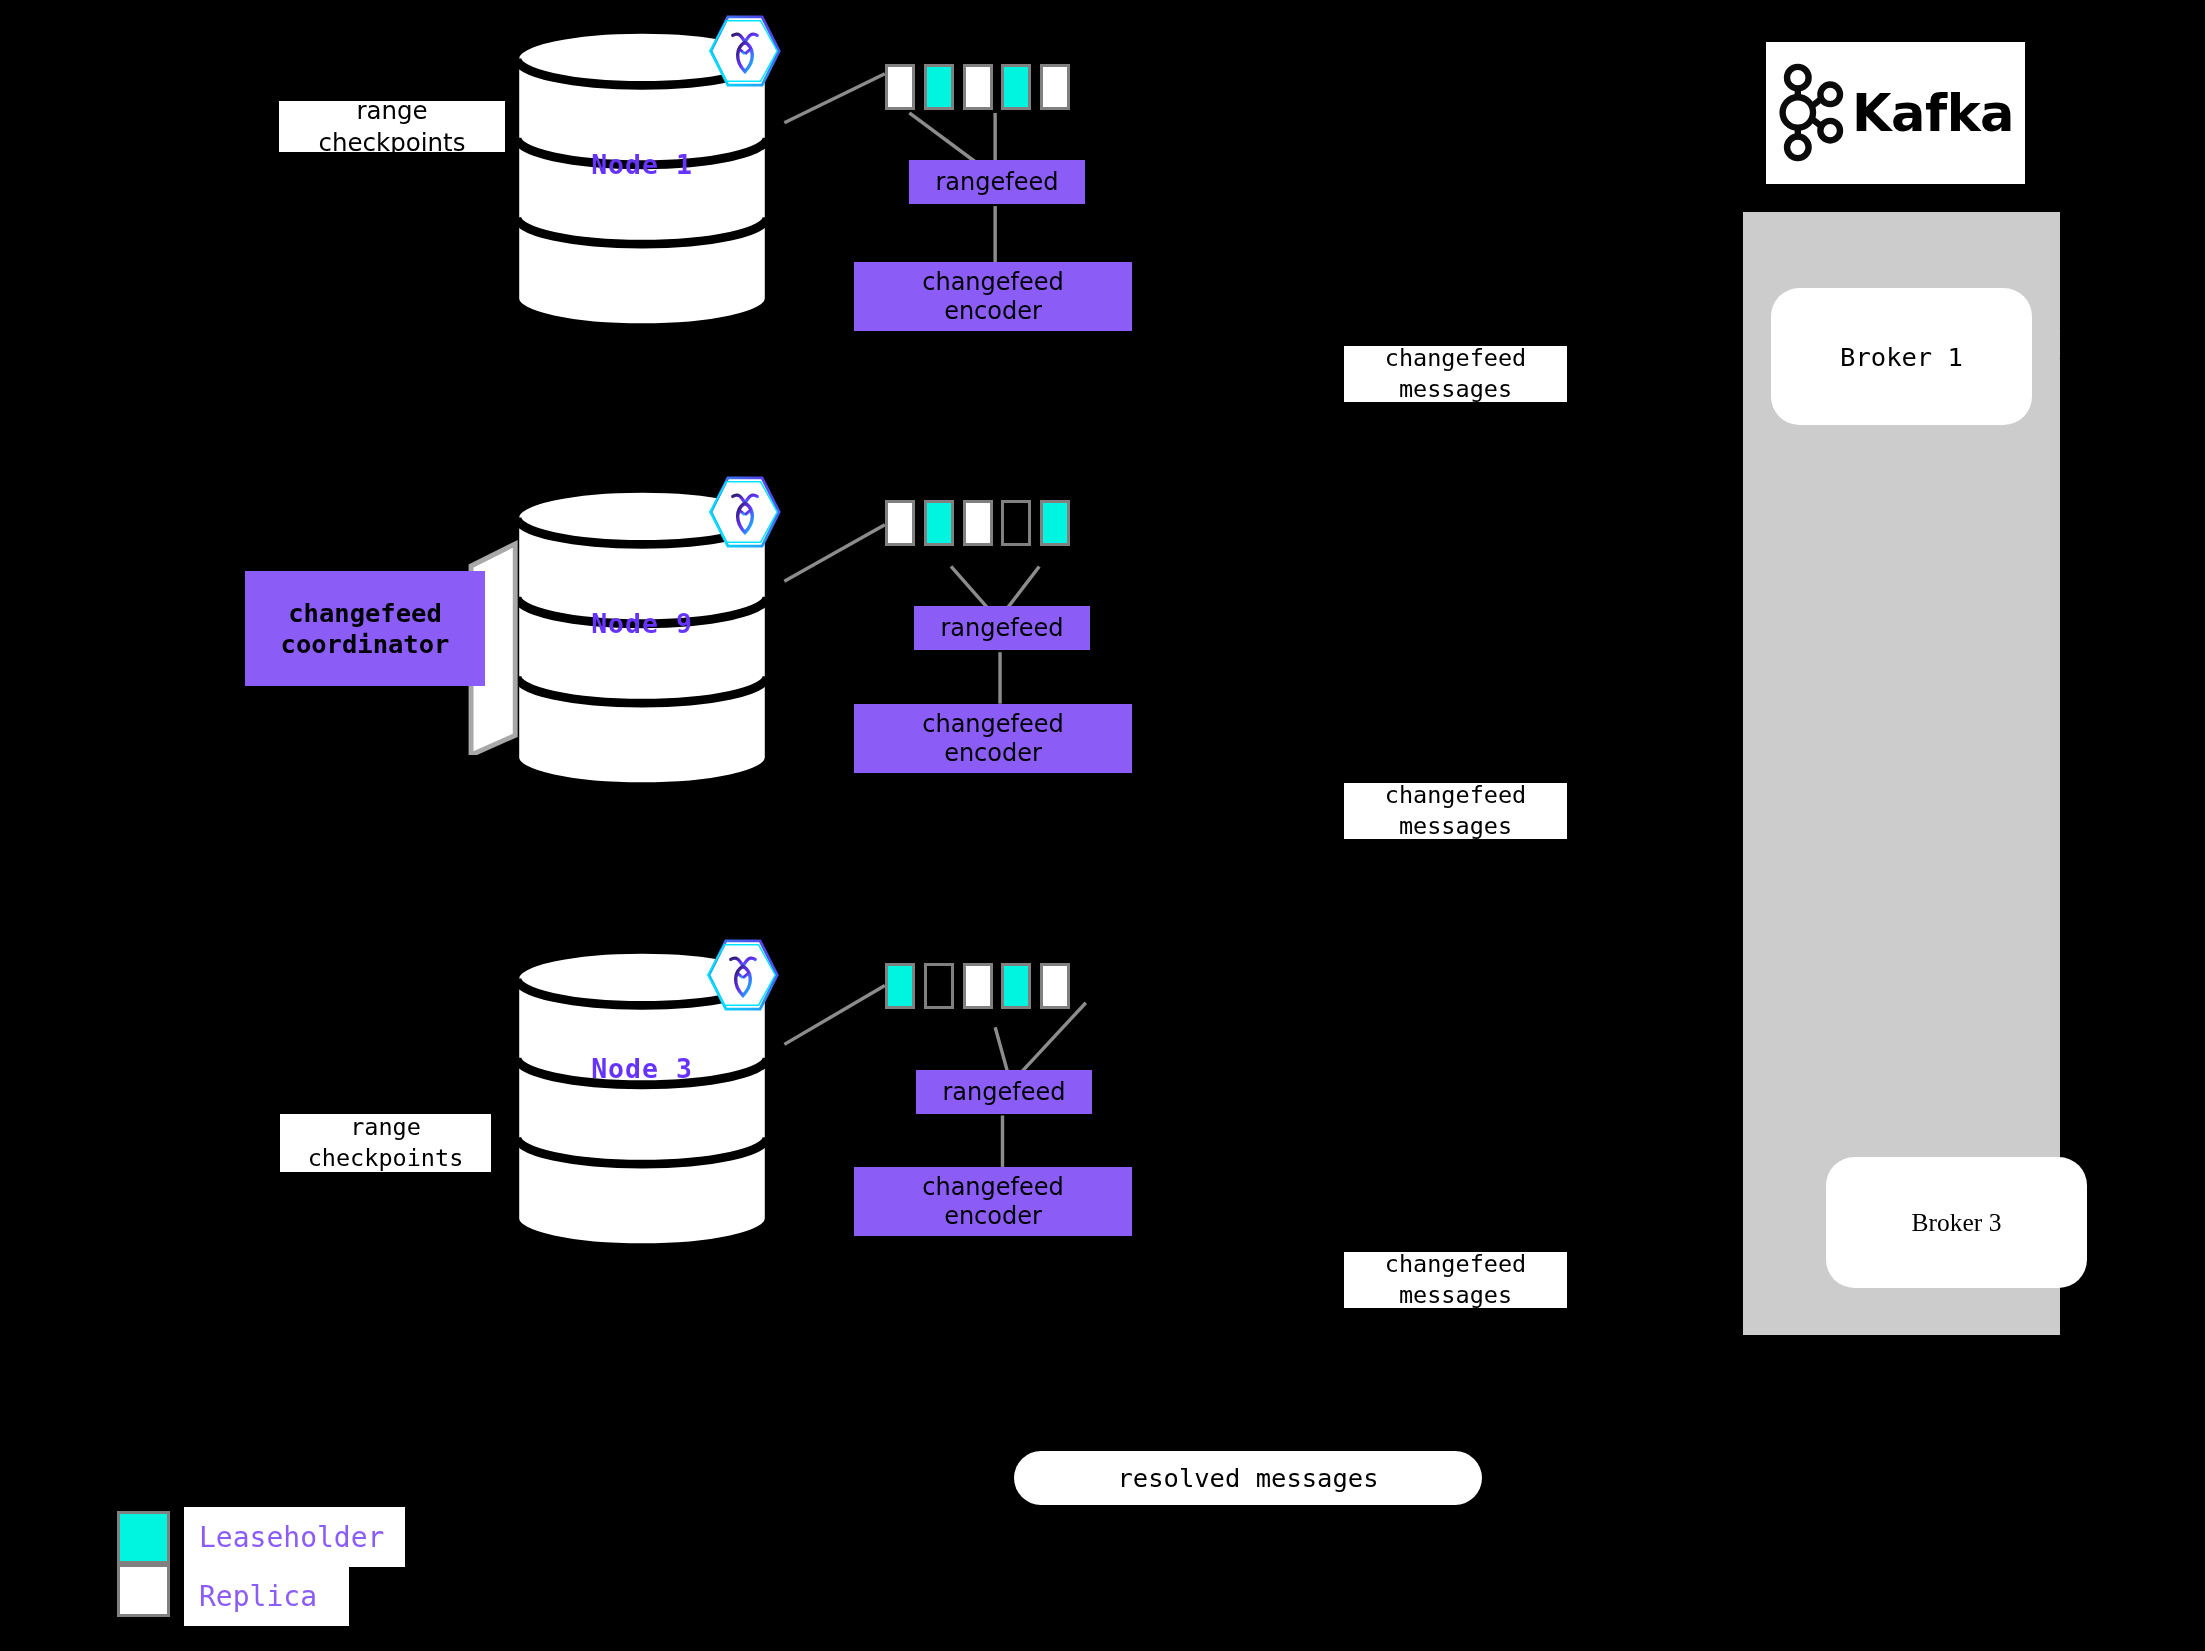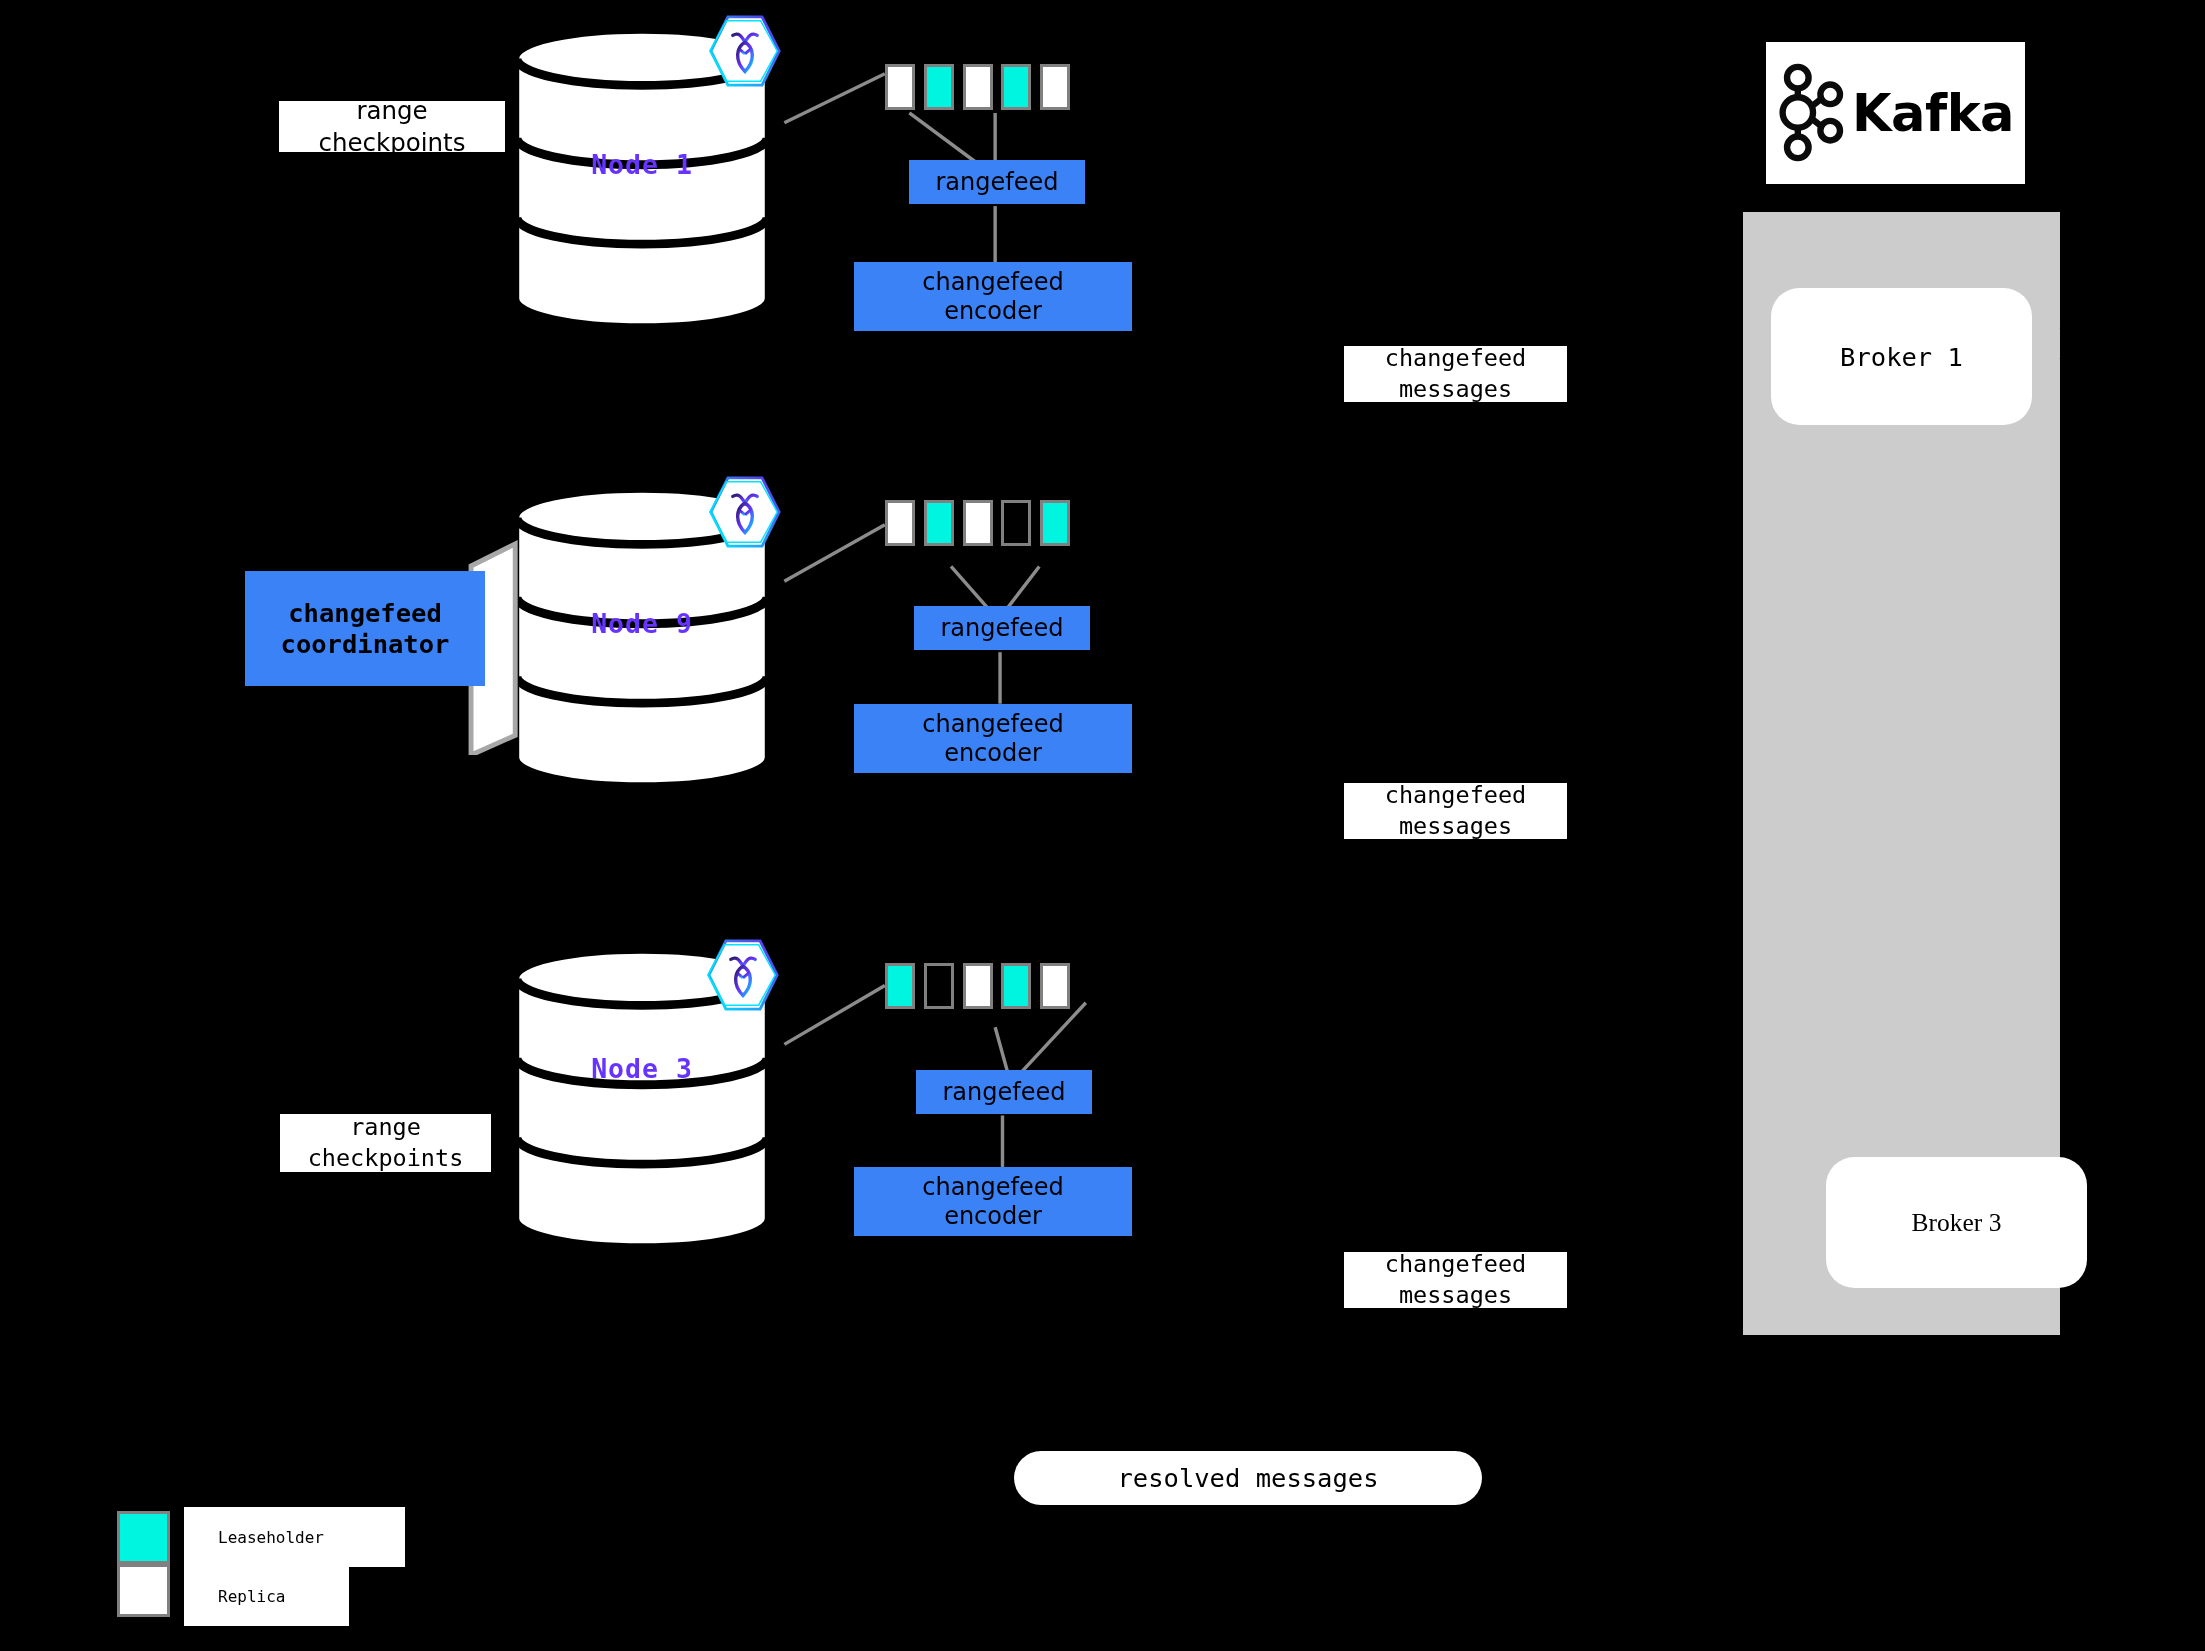--- a/index.html
+++ b/index.html
@@ -33,21 +33,21 @@
     width:30px;height:46px;
     border:3.4px solid #808080;
     box-sizing:border-box;
   }
   .range-box.replica{background:#ffffff;}
   .range-box.leaseholder{background:#00f5e0;}
   .range-box.empty{background:transparent;}
 
   
   .gbox{
-    position:absolute;background:#3b82f6;color:#000;
+    position:absolute;background:#8b5cf6;color:#000;
     display:flex;align-items:center;justify-content:center;
     text-align:right;line-height:1.18;
     font-family:"DejaVu Sans", sans-serif;font-size:24px;
   }
   .gbox.bold{font-family:"DejaVu Sans Mono", monospace;font-weight:bold;font-size:25.5px;}
 
   
   .wlabel{
     position:absolute;background:#ffffff;color:#000;
     text-align:center;line-height:1.3;
@@ -87,24 +87,24 @@
     display:flex;align-items:center;justify-content:center;
     font-family:"DejaVu Sans Mono", monospace;font-size:25.5px;color:#000;
   }
 
   
   .legend-swatch{
     position:absolute;width:53px;height:53px;
     border:3.4px solid #808080;box-sizing:border-box;
   }
   .legend-text{
-    position:absolute;background:#ffffff;color:#000000;
-    font-family:"DejaVu Sans Mono", monospace;font-size:16px;
+    position:absolute;background:#ffffff;color:#8b5cf6;
+    font-family:"DejaVu Sans Mono", monospace;font-size:28px;
     display:flex;align-items:center;
-    padding-left:34px;box-sizing:border-box;
+    padding-left:15px;box-sizing:border-box;
   }
 </style>
 </head>
 <body>
 
 <div class="stage">
 
   <svg class="lines" viewBox="0 0 4498 3369">
     <g stroke="#8c8c8c" stroke-width="7" fill="none">
 

